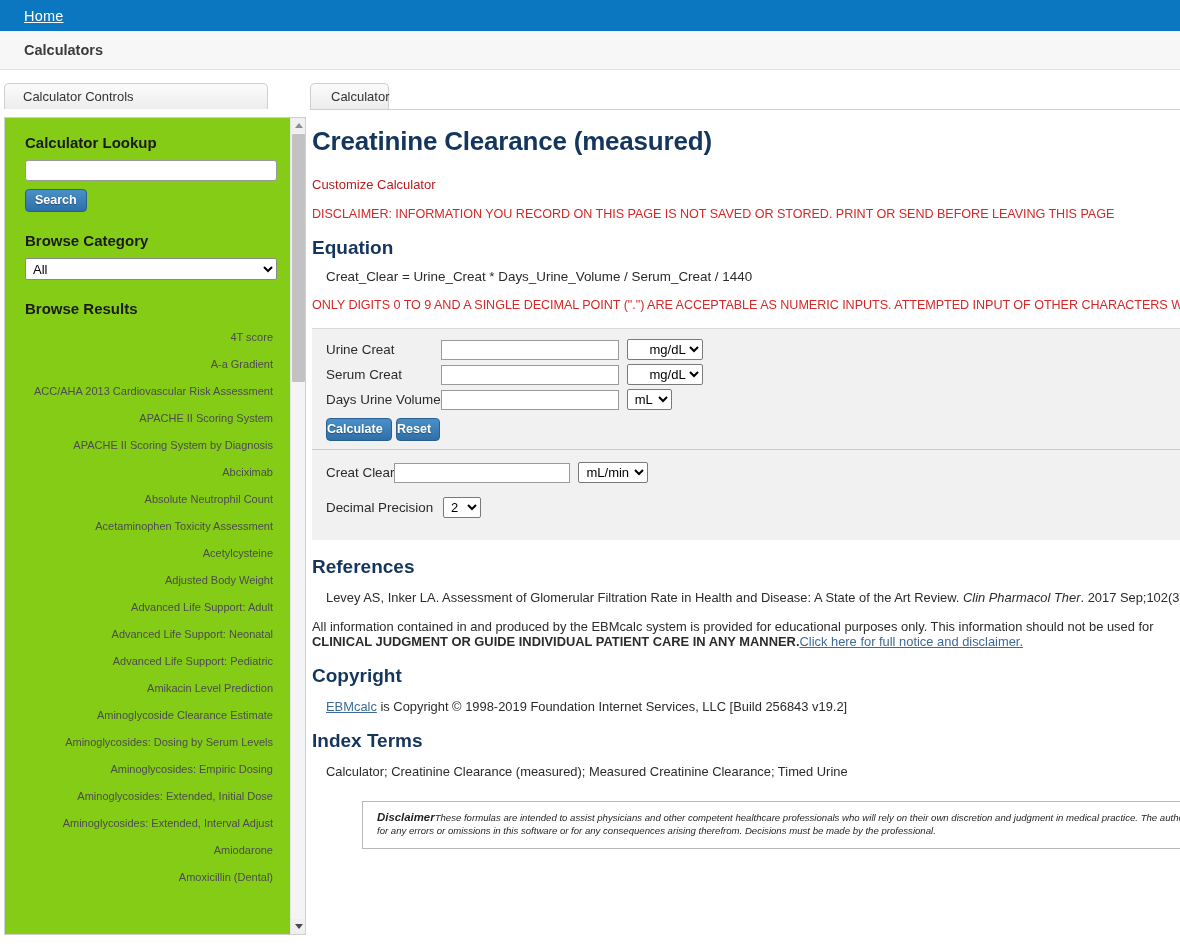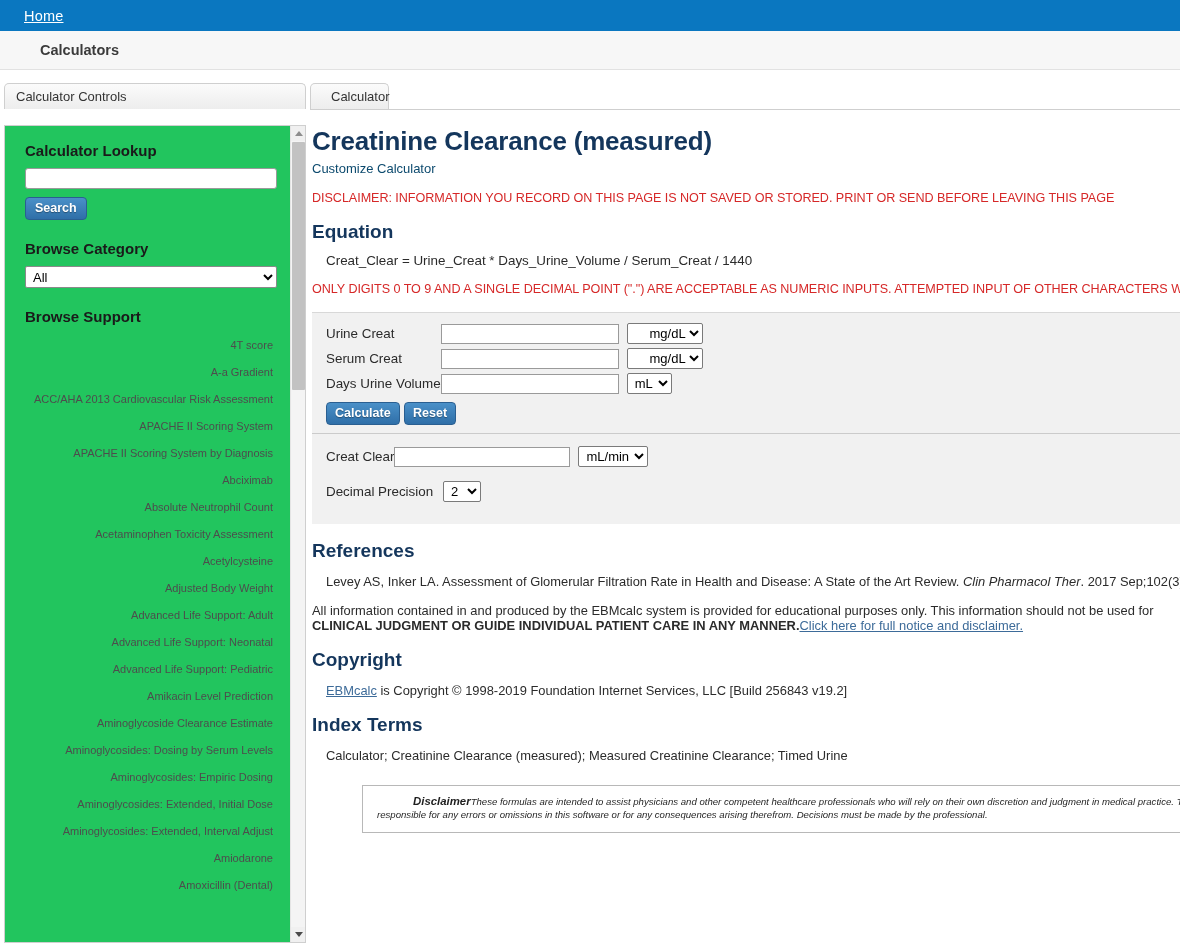--- a/index.html
+++ b/index.html
@@ -26,21 +26,21 @@
     letter-spacing: .2px;
   }
 
   
   #subbar {
     height: 39px;
     background: #f7f7f7;
     border-bottom: 1px solid #e2e2e2;
     display: flex;
     align-items: center;
-    padding-left: 40px;
+    padding-left: 24px;
   }
   #subbar .crumb {
     color: #3b3b3b;
     font-size: 14.5px;
     font-weight: bold;
   }
 
   
   #tabstrip {
     position: relative;
@@ -53,36 +53,36 @@
     height: 26px;
     background: linear-gradient(to bottom, #fbfbfb 0%, #ededed 100%);
     border: 1px solid #cfcfcf;
     border-bottom: none;
     border-radius: 5px 5px 0 0;
     display: flex;
     align-items: center;
     font-size: 13px;
     color: #333;
   }
-  .tab.left   { left: 4px;  width: 302px; padding-left: 11px; }
+  .tab.left   { left: 4px;  width: 264px; padding-left: 18px; }
   .tab.right  { left: 310px; width: 79px; padding-left: 20px; }
 
   
   #main {
     position: relative;
     height: 818px;
   }
 
   
   #sidebar {
     position: absolute;
-    left: 4px; top: 16px;
+    left: 4px; top: 8px;
     width: 302px; height: 818px;
     border: 1px solid #cfcfcf;
-    background: #22c55e;
+    background: #84cc16;
     overflow: hidden;
   }
   #sidebar-inner {
     position: absolute;
     left: 0; top: 0;
     width: 286px; height: 100%;
     padding: 12px 14px 0 20px;
   }
   .side-h {
     font-size: 15px;
@@ -185,23 +185,23 @@
 
   h1.calc-title {
     font-size: 26px;
     color: #14365c;
     font-weight: bold;
     margin: 4px 0 0 0;
     letter-spacing: -.2px;
   }
   a.customize {
     display: inline-block;
-    margin-top: 4px;
-    font-size: 13px;
-    color: #0c4a6e;
+    margin-top: 20px;
+    font-size: 13px;
+    color: #b91c1c;
     text-decoration: none;
   }
   p.redline {
     color: #d62828;
     font-size: 12.6px;
     margin: 14px 0 0 0;
     white-space: nowrap;
     letter-spacing: -.05px;
   }
   h2.section {
@@ -257,21 +257,21 @@
 
   .btn-row { margin-top: 6px; }
   button.actbtn {
     background: linear-gradient(to bottom, #4a90c8 0%, #2f6fa8 100%);
     border: 1px solid #2a5f91;
     border-radius: 4px;
     color: #fff;
     font-family: "Liberation Sans", sans-serif;
     font-weight: bold;
     font-size: 12.5px;
-    padding: 3px 8px 4px 8px;
+    padding: 3px 8px 4px 0;
     cursor: pointer;
     text-shadow: 0 1px 1px rgba(0,0,0,.35);
   }
   #result-area {
     border-top: 1px solid #cbcbcb;
     padding: 10px 0 6px 14px;
   }
   #precision-area {
     padding: 6px 0 22px 14px;
     font-size: 13.4px;
@@ -321,21 +321,20 @@
     margin: 0;
     font-size: 9.6px;
     line-height: 13px;
     font-style: italic;
     color: #1f1f1f;
   }
   #disclaimer-box b {
     font-style: italic;
     font-weight: bold;
     font-size: 11.4px;
-    margin-left: 36px;
   }
 </style>
 </head>
 <body>
 
 <div id="topbar">
   <a class="home-link" href="#">Home</a>
 </div>
 
 <div id="subbar">
@@ -360,21 +359,21 @@
       <input id="search-input" type="text" value="" style="">
       <div>
         <button id="search-button">Search</button>
       </div>
 
       <div class="side-h second">Browse Category</div>
       <select id="category-select">
         <option>All</option>
       </select>
 
-      <div class="side-h third">Browse Support</div>
+      <div class="side-h third">Browse Results</div>
 
       <div id="results-list">
           <div class="result-item">4T score</div>
           <div class="result-item">A-a Gradient</div>
           <div class="result-item">ACC/AHA 2013 Cardiovascular Risk Assessment</div>
           <div class="result-item">APACHE II Scoring System</div>
           <div class="result-item">APACHE II Scoring System by Diagnosis</div>
           <div class="result-item">Abciximab</div>
           <div class="result-item">Absolute Neutrophil Count</div>
           <div class="result-item">Acetaminophen Toxicity Assessment</div>

